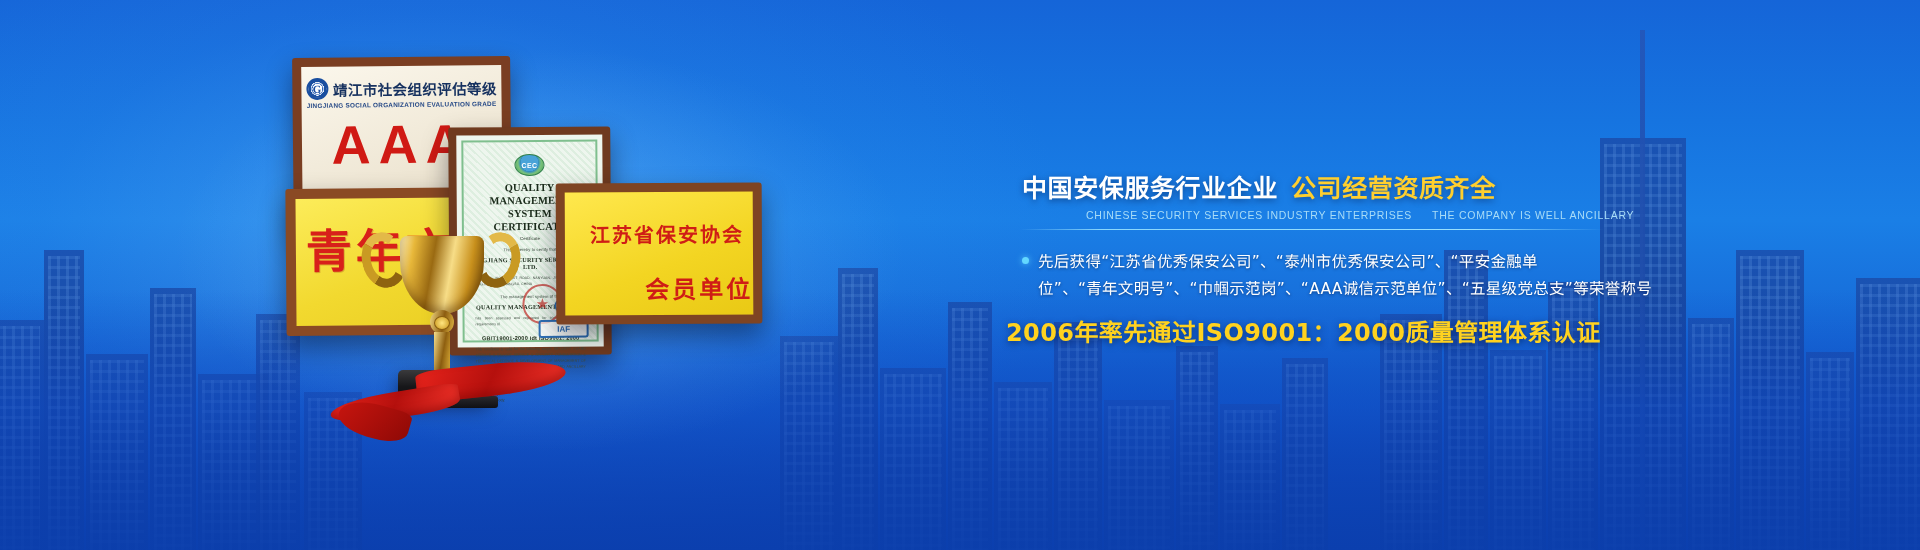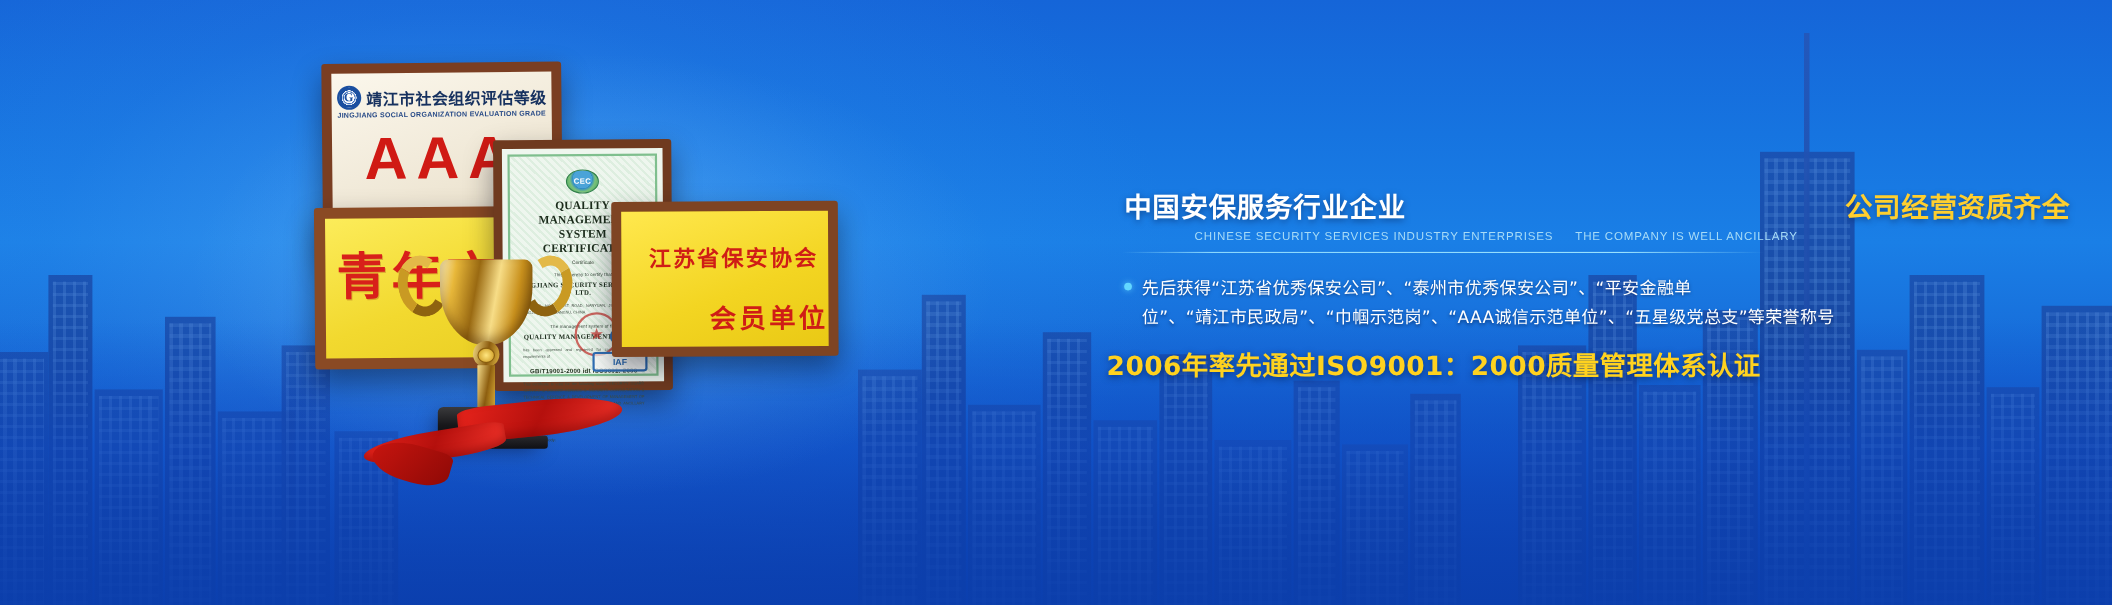--- a/index.html
+++ b/index.html
@@ -144,21 +144,21 @@
   .rb1{ left:0; top:44px; width:130px; height:26px; border-radius:60% 18% 40% 60%; transform:rotate(-9deg);
         box-shadow:inset 0 -4px 8px rgba(110,0,0,.45); }
   .rb2{ left:86px; top:16px; width:150px; height:32px; border-radius:22% 58% 60% 26%; transform:rotate(-6deg);
         box-shadow:inset 0 -5px 9px rgba(110,0,0,.4); }
   .rb3{ left:8px; top:56px; width:72px; height:34px; border-radius:60% 18% 48% 50%; transform:rotate(16deg);
         background:linear-gradient(120deg,#c8150f,#8e0906); }
 
   
   .copy{ position:absolute; left:1022px; top:168px; width:860px; }
 
-  .title-row{ display:flex; align-items:baseline; gap:13px; white-space:nowrap;justify-content:space-between; }
+  .title-row{ display:flex; align-items:baseline; gap:13px; white-space:nowrap; }
   .t-white{ font-size:25px; font-weight:bold; color:#ffffff; letter-spacing:.6px;
     font-family:"DejaVu Sans",sans-serif; text-shadow:0 2px 6px rgba(0,24,70,.5); }
   .t-gold{ font-size:25px; font-weight:bold; color:#ffcf2e; letter-spacing:.6px;
     font-family:"DejaVu Sans",sans-serif; text-shadow:0 2px 6px rgba(0,24,70,.5); }
 
   .sub-row{ display:flex; gap:20px; margin-top:5px; padding-left:64px; }
   .sub-en{ font-size:10.5px; color:#a8dcf7; letter-spacing:.75px; font-family:"Liberation Sans",sans-serif; }
 
   .rule{ margin-top:8px; height:1px; width:584px; margin-left:-2px;
     background:linear-gradient(90deg, rgba(120,215,255,0) 0%, rgba(150,225,255,.9) 14%, rgba(160,230,255,.95) 78%, rgba(150,225,255,0) 100%); }
@@ -296,20 +296,20 @@
 
     <div class="rule"></div>
 
     <div class="bullets">
 
 
       <div class="bullet">
         <span class="dot"></span>
         <span class="btxt">
           <span>先后获得“江苏省优秀保安公司”、“泰州市优秀保安公司”、“平安金融单</span>
-          <span class="l2">位”、“靖江市民政局”、“巾帼示范岗”、“AAA诚信示范单位”、“五星级党总支”等荣誉称号</span>
+          <span class="l2">位”、“青年文明号”、“巾帼示范岗”、“AAA诚信示范单位”、“五星级党总支”等荣誉称号</span>
         </span>
       </div>
     </div>
 
     <div class="highlight">2006年率先通过ISO9001：2000质量管理体系认证</div>
   </div>
 </div>
 
 </body></html>

